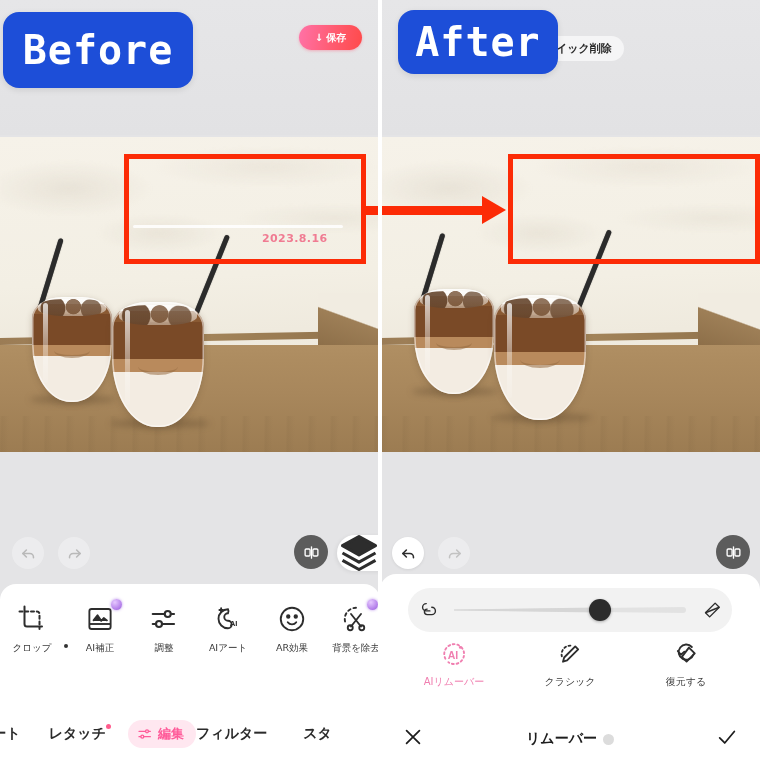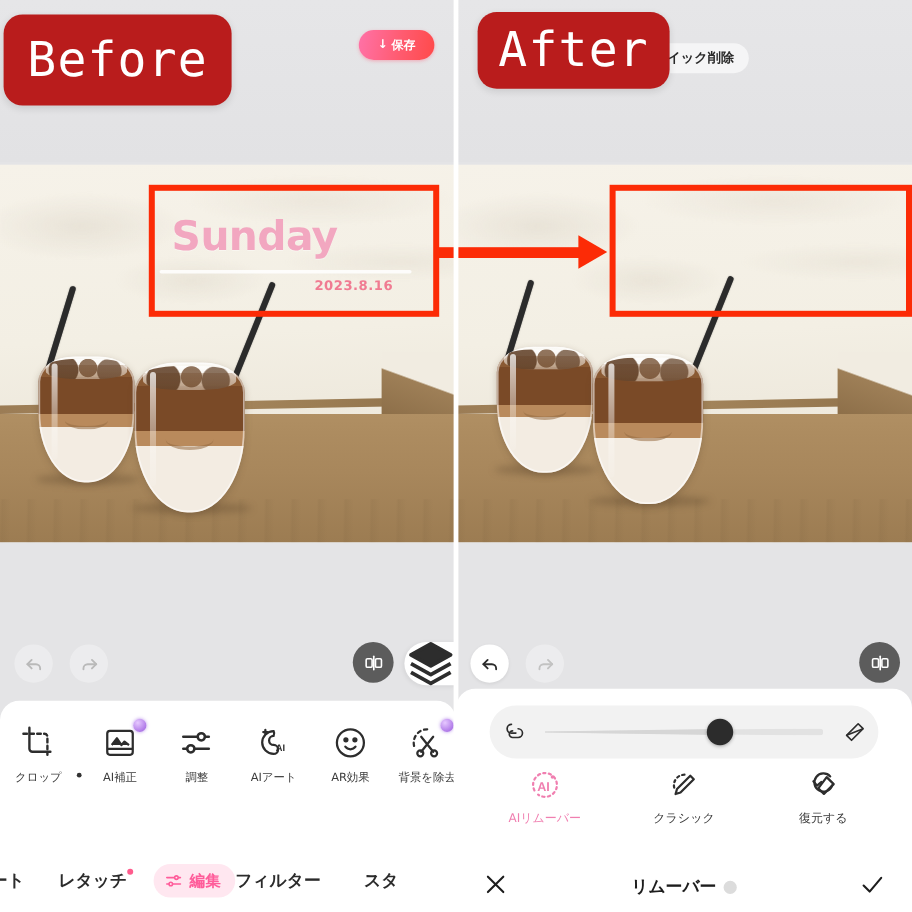--- a/index.html
+++ b/index.html
@@ -255,22 +255,22 @@
   }
   .info-dot {
     width:11px; height:11px; border-radius:50%; background:#dcdcdc;
     display:inline-block;
   }
   .confirm-bar svg { width:22px; height:22px; }
 
   
   .tag {
     position:absolute; z-index:40;
-    background:#b91c1c; border-radius:16px;
-    color:#fff; font-weight:normal; font-size:40px;
+    background:#1d4ed8; border-radius:16px;
+    color:#fff; font-weight:bold; font-size:40px;
     display:flex; align-items:center; justify-content:center;
     letter-spacing:1px;
     font-family:"DejaVu Sans Mono","Liberation Mono",monospace;
     box-shadow:0 2px 6px rgba(0,0,0,.10);
   }
   .tag-before { left:3px;   top:12px; width:190px; height:76px; }
   .tag-after  { left:398px; top:10px; width:160px; height:64px; }
 </style>
 </head>
 <body>
@@ -309,21 +309,20 @@
       <div class="glass" style="left:112px;top:165px;width:92px;height:125px;">
         <div class="body">
           <div class="ice"></div>
           <div class="shine"></div>
           <div class="swirl"></div>
         </div>
       </div>
     </div>
   </div>
 
-  <div class="watermark">Sunday</div>
   <div class="watermark-rule"></div>
   <div class="watermark-date">2023.8.16</div>
 
   <div class="tool-row" style="top:532px;">
     <div class="circ-btn circ-faint" style="left:12px;top:5px;">
       <svg viewBox="0 0 24 24" fill="none" stroke="#b9b9b9" stroke-width="2.2" stroke-linecap="round" stroke-linejoin="round">
         <path d="M9 7 L4 12 L9 17"></path>
           <path d="M4 12 H14 a5 5 0 0 1 5 5 v1"></path>
       </svg>
     </div>

